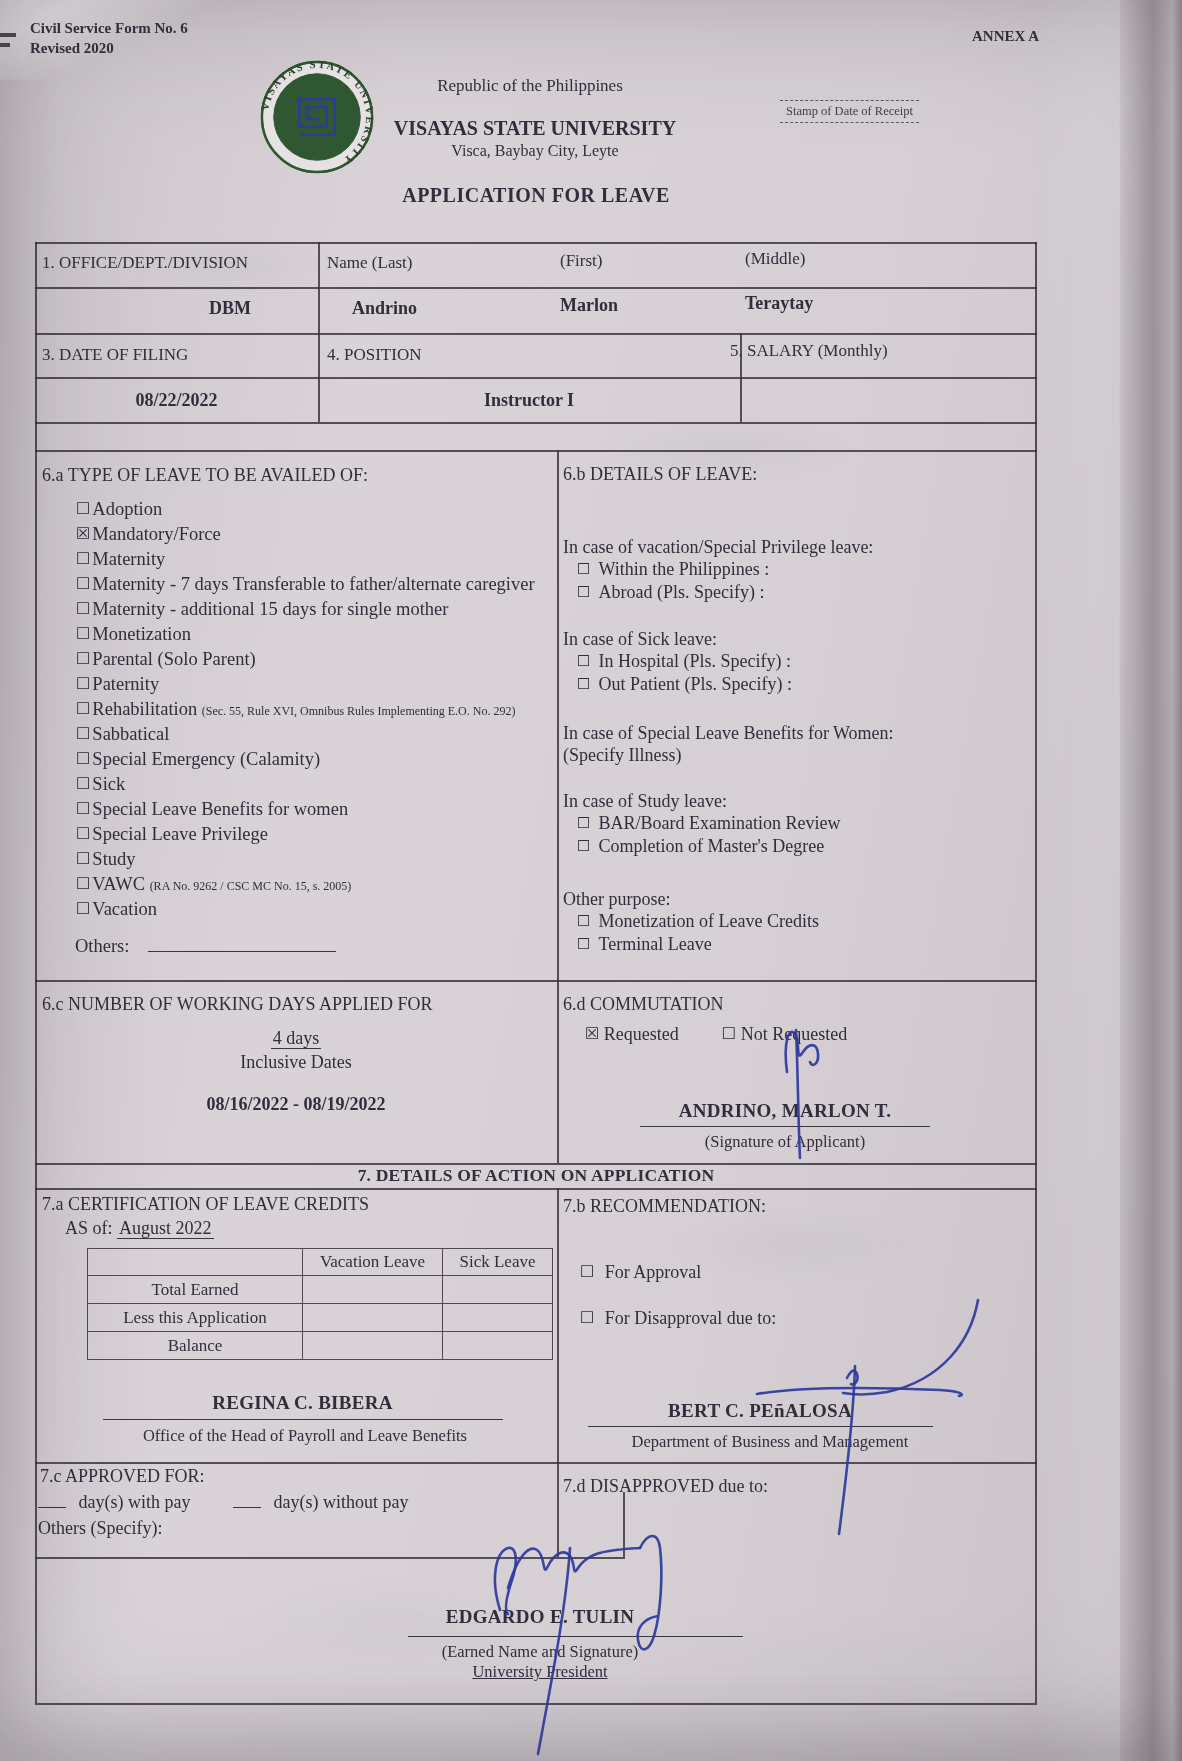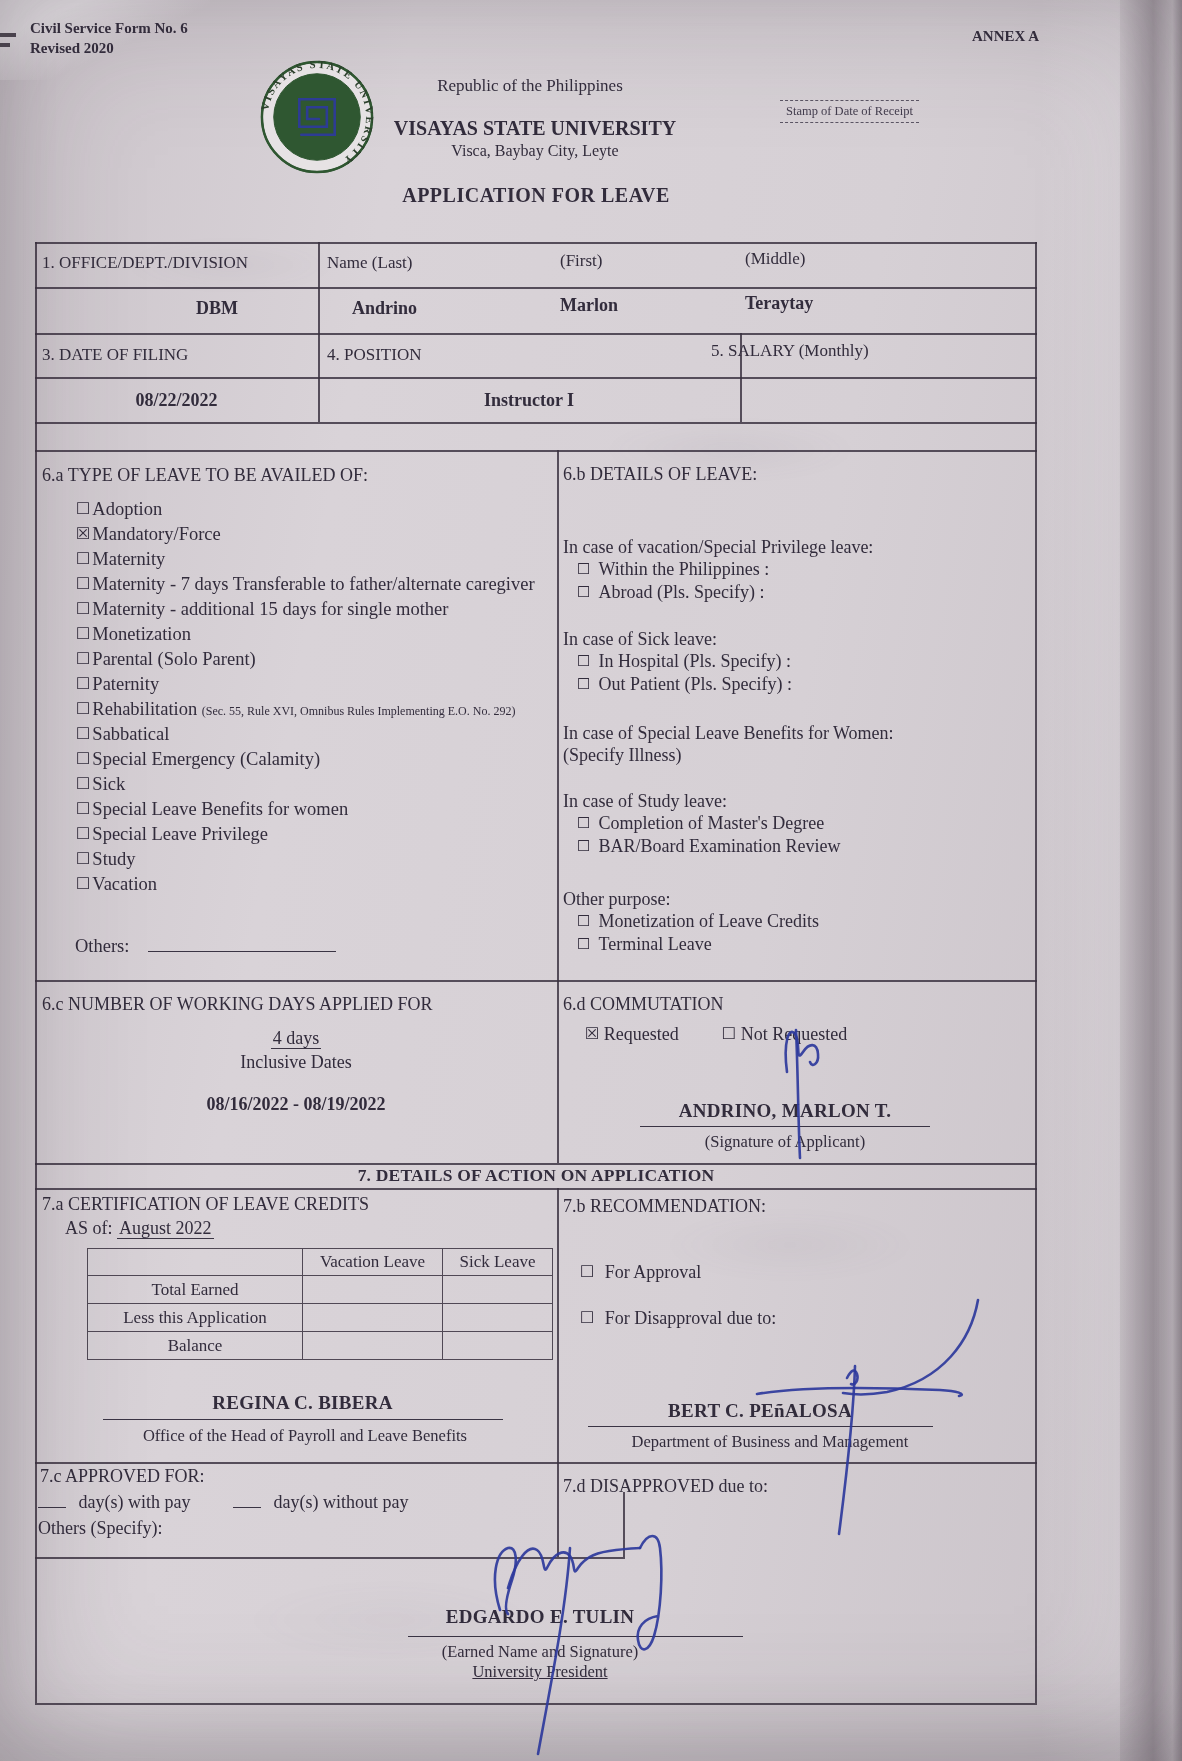--- a/index.html
+++ b/index.html
@@ -105,28 +105,28 @@
   <div class="vline" style="left:557px;top:450px;height:530px;"></div>
   <div class="vline" style="left:557px;top:980px;height:183px;"></div>
   <div class="vline" style="left:557px;top:1188px;height:274px;"></div>
   <div class="vline" style="left:557px;top:1462px;height:95px;"></div>
   <div class="vline" style="left:623px;top:1492px;height:65px;"></div>
 
   <div class="txt lbl" style="left:42px;top:253px;">1. OFFICE/DEPT./DIVISION</div>
   <div class="txt lbl" style="left:327px;top:253px;">Name (Last)</div>
   <div class="txt lbl" style="left:560px;top:251px;">(First)</div>
   <div class="txt lbl" style="left:745px;top:249px;">(Middle)</div>
-  <div class="txt val ctr" style="left:35px;top:298px;width:324px;padding-left:20px;">DBM</div>
+  <div class="txt val ctr" style="left:48px;top:298px;width:324px;padding-left:20px;">DBM</div>
   <div class="txt val" style="left:352px;top:298px;">Andrino</div>
   <div class="txt val" style="left:560px;top:295px;">Marlon</div>
   <div class="txt val" style="left:745px;top:293px;">Teraytay</div>
 
   <div class="txt lbl" style="left:42px;top:345px;">3. DATE OF FILING</div>
   <div class="txt lbl" style="left:327px;top:345px;">4. POSITION</div>
-  <div class="txt lbl" style="left:711px;top:341px;">5. SALARY (Monthly)</div>
+  <div class="txt lbl" style="left:730px;top:341px;">5. SALARY (Monthly)</div>
   <div class="txt val ctr" style="left:35px;top:390px;width:283px;">08/22/2022</div>
   <div class="txt val ctr" style="left:318px;top:390px;width:422px;">Instructor I</div>
   <div class="txt val ctr" style="left:740px;top:390px;width:295px;"></div>
 
 
   <div class="txt sec-title" style="left:42px;top:465px;">6.a TYPE OF LEAVE TO BE AVAILED OF:</div>
   <div class="cb-list" style="left:40px;top:498px;width:512px;">
     <div class="cb-item"><span class="box">☐</span><span>Adoption</span><span class="note"></span></div>
     <div class="cb-item"><span class="box">☒</span><span>Mandatory/Force</span><span class="note"></span></div>
     <div class="cb-item"><span class="box">☐</span><span>Maternity</span><span class="note"></span></div>
@@ -135,20 +135,21 @@
     <div class="cb-item"><span class="box">☐</span><span>Monetization</span><span class="note"></span></div>
     <div class="cb-item"><span class="box">☐</span><span>Parental (Solo Parent)</span><span class="note"></span></div>
     <div class="cb-item"><span class="box">☐</span><span>Paternity</span><span class="note"></span></div>
     <div class="cb-item"><span class="box">☐</span><span>Rehabilitation</span> <span class="note">(Sec. 55, Rule XVI, Omnibus Rules Implementing E.O. No. 292)</span></div>
     <div class="cb-item"><span class="box">☐</span><span>Sabbatical</span><span class="note"></span></div>
     <div class="cb-item"><span class="box">☐</span><span>Special Emergency (Calamity)</span><span class="note"></span></div>
     <div class="cb-item"><span class="box">☐</span><span>Sick</span><span class="note"></span></div>
     <div class="cb-item"><span class="box">☐</span><span>Special Leave Benefits for women</span><span class="note"></span></div>
     <div class="cb-item"><span class="box">☐</span><span>Special Leave Privilege</span><span class="note"></span></div>
     <div class="cb-item"><span class="box">☐</span><span>Study</span><span class="note"></span></div>
+    <div class="cb-item"><span class="box">☐</span><span>VAWC</span> <span class="note">(RA No. 9262 / CSC MC No. 15, s. 2005)</span></div>
     <div class="cb-item"><span class="box">☐</span><span>Vacation</span><span class="note"></span></div>
   </div>
   <div class="txt" style="left:75px;top:936px;font-size:18.5px;">
     <span>Others:</span>
     <span class="blank" style="width:188px;margin-left:14px;"></span>
   </div>
 
   <div class="txt sec-title" style="left:563px;top:464px;">6.b DETAILS OF LEAVE:</div>
   <div style="position:absolute;left:563px;top:536px;width:470px;">
     <div class="grp">
@@ -160,22 +161,22 @@
       <div>In case of Sick leave:</div>
       <div class="cb-row"><span class="box">☐</span><span>In Hospital (Pls. Specify) :</span></div>
       <div class="cb-row"><span class="box">☐</span><span>Out Patient (Pls. Specify) :</span></div>
     </div>
     <div class="grp" style="margin-top:26px;">
       <div>In case of Special Leave Benefits for Women:</div>
       <div>(Specify Illness)</div>
     </div>
     <div class="grp" style="margin-top:24px;">
       <div>In case of Study leave:</div>
+      <div class="cb-row"><span class="box">☐</span><span>BAR/Board Examination Review</span></div>
       <div class="cb-row"><span class="box">☐</span><span>Completion of Master's Degree</span></div>
-      <div class="cb-row"><span class="box">☐</span><span>BAR/Board Examination Review</span></div>
     </div>
     <div class="grp" style="margin-top:30px;">
       <div>Other purpose:</div>
       <div class="cb-row"><span class="box">☐</span><span>Monetization of Leave Credits</span></div>
       <div class="cb-row"><span class="box">☐</span><span>Terminal Leave</span></div>
     </div>
   </div>
 
   <div class="txt sec-title" style="left:42px;top:994px;">6.c NUMBER OF WORKING DAYS APPLIED FOR</div>
   <div class="txt ctr" style="left:35px;top:1028px;width:522px;font-size:18px;"><span style="border-bottom:1.6px solid #3a3444;padding:0 2px;">4 days</span></div>

